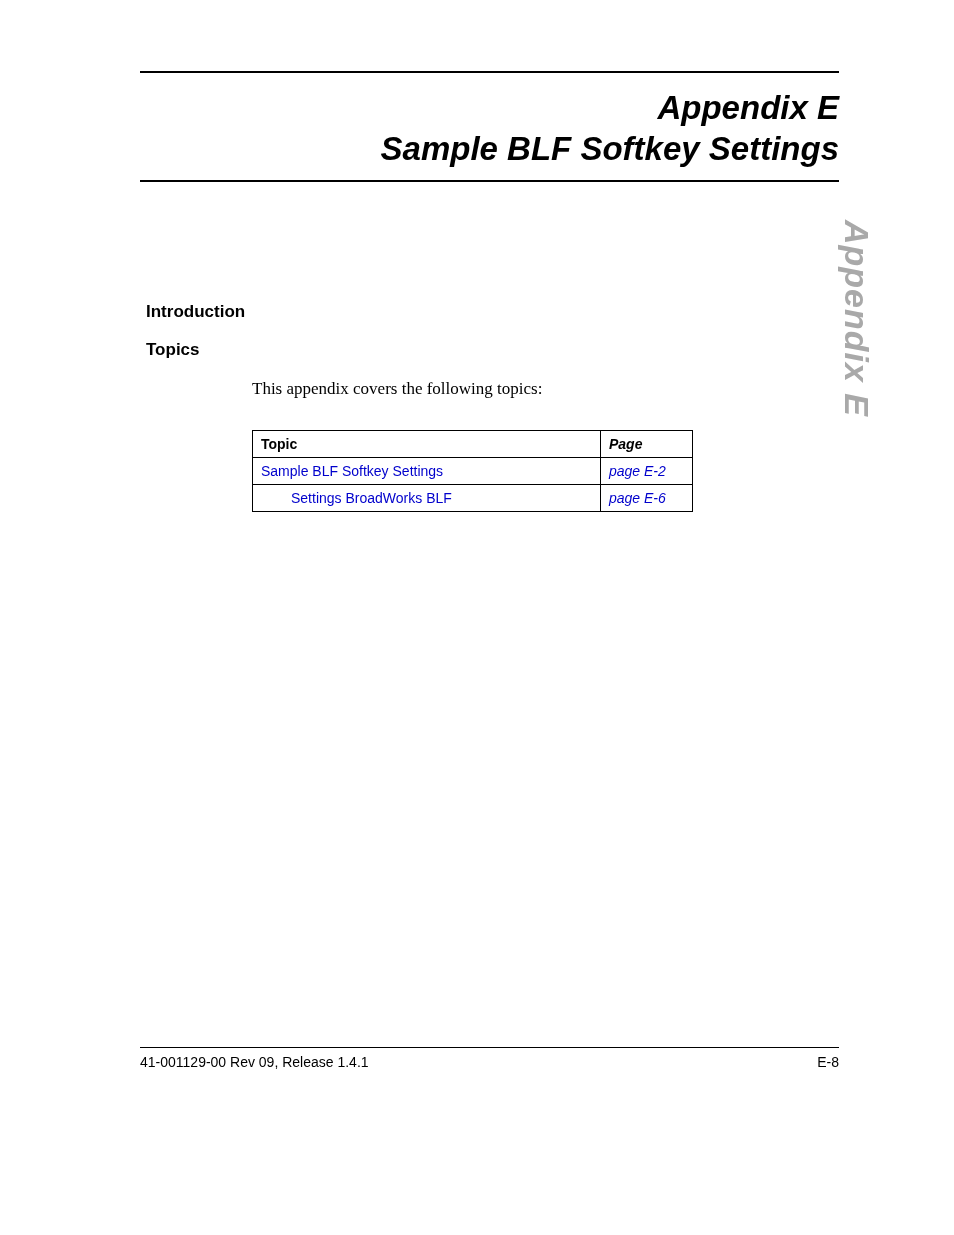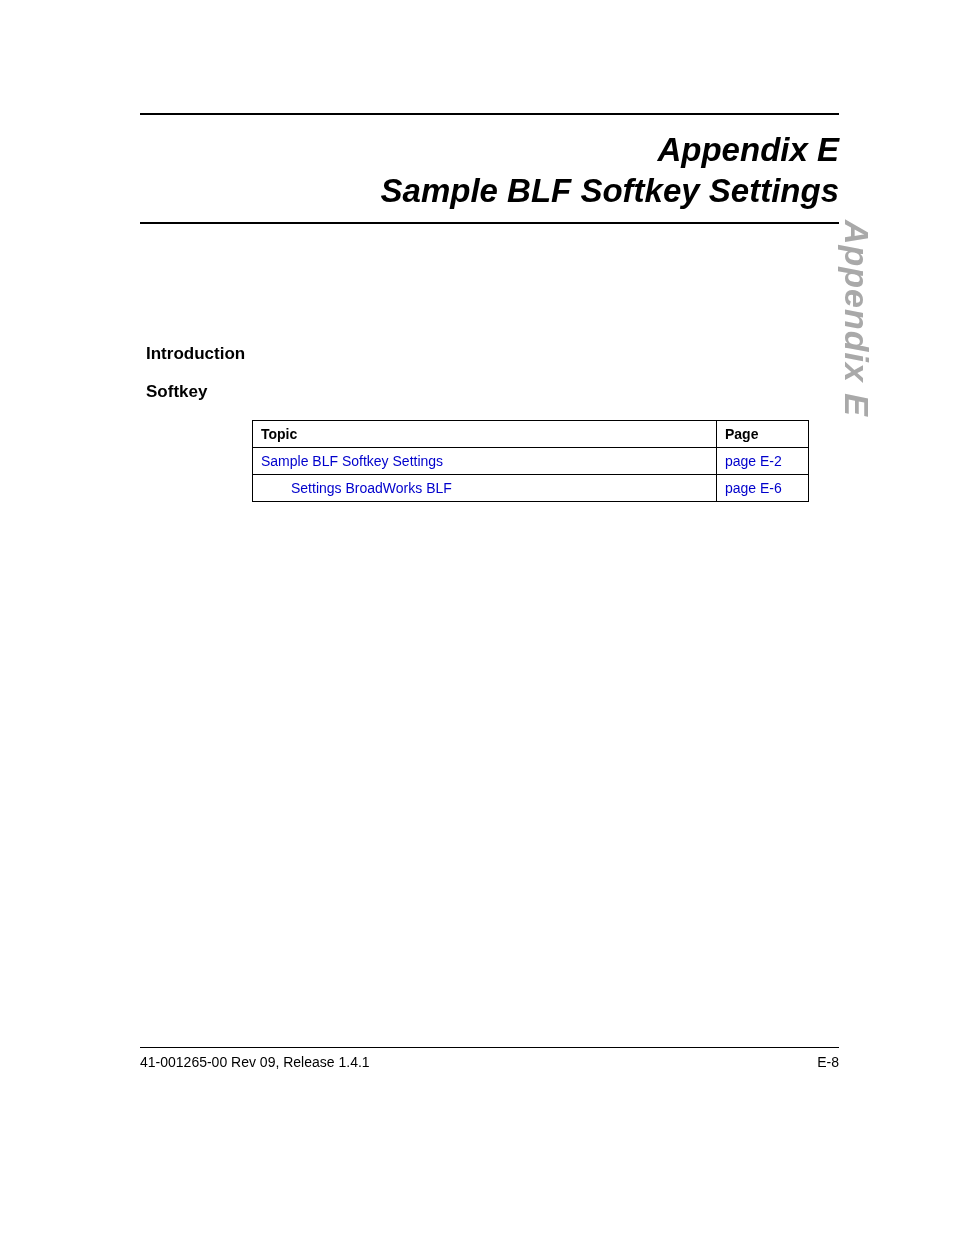--- a/index.html
+++ b/index.html
@@ -5,21 +5,21 @@
     * { margin: 0; padding: 0; box-sizing: border-box; }
     body {
       width: 954px;
       height: 1235px;
       background: #fff;
       font-family: "Times New Roman", Times, serif;
       position: relative;
       color: #000;
     }
     .page {
-      padding: 113px 115px 0 140px;
+      padding: 71px 115px 0 140px;
       position: relative;
       height: 100%;
     }
     .top-rule {
       border-top: 2px solid #000;
       margin-bottom: 14px;
     }
     .title-block {
       text-align: right;
       font-family: Arial, Helvetica, sans-serif;
@@ -64,36 +64,36 @@
     }
     .body-text {
       font-size: 17px;
       line-height: 1.35;
       margin-left: 112px;
       margin-bottom: 30px;
       max-width: 560px;
     }
     .topics-table {
       margin-left: 112px;
-      width: 557px;
+      width: 441px;
       border-collapse: collapse;
       font-family: Arial, Helvetica, sans-serif;
       font-size: 14px;
     }
     .topics-table th, .topics-table td {
       border: 1px solid #000;
       padding: 5px 8px;
       text-align: left;
       vertical-align: middle;
     }
     .topics-table th {
       font-weight: bold;
       background: #fff;
     }
-    .col-page { width: 92px; }
+    .col-page { width: 92px; font-style: italic; }
     .link { color: #0000cc; }
     .indent-1 { padding-left: 30px; display: inline-block; }
     .footer {
       position: absolute;
       left: 140px;
       right: 115px;
       bottom: 165px;
     }
     .footer-rule {
       border-top: 1px solid #000;
@@ -120,21 +120,22 @@
 
   <div class="under-title-rule"></div>
 
   <div class="side-tab">Appendix E</div>
 
   <div class="section-gap"></div>
 
 
   <div class="h2">Introduction</div>
 
-  <div class="h2">Softkey</div>
+  <div class="h2">Topics</div>
+  <div class="body-text">This appendix covers the following topics:</div>
 
   <table class="topics-table">
     <thead>
       <tr>
         <th>Topic</th>
         <th class="col-page">Page</th>
       </tr>
     </thead>
     <tbody>
       <tr>
@@ -144,18 +145,18 @@
       <tr>
         <td><span class="link indent-1">Settings BroadWorks BLF</span></td>
         <td class="col-page"><span class="link">page E-6</span></td>
       </tr>
     </tbody>
   </table>
 
   <div class="footer">
     <div class="footer-rule"></div>
     <div class="footer-row">
-      <span>41-001265-00 Rev 09, Release 1.4.1</span>
+      <span>41-001129-00 Rev 09, Release 1.4.1</span>
       <span>E-8</span>
     </div>
   </div>
 
 </div>
 
 </body></html>

